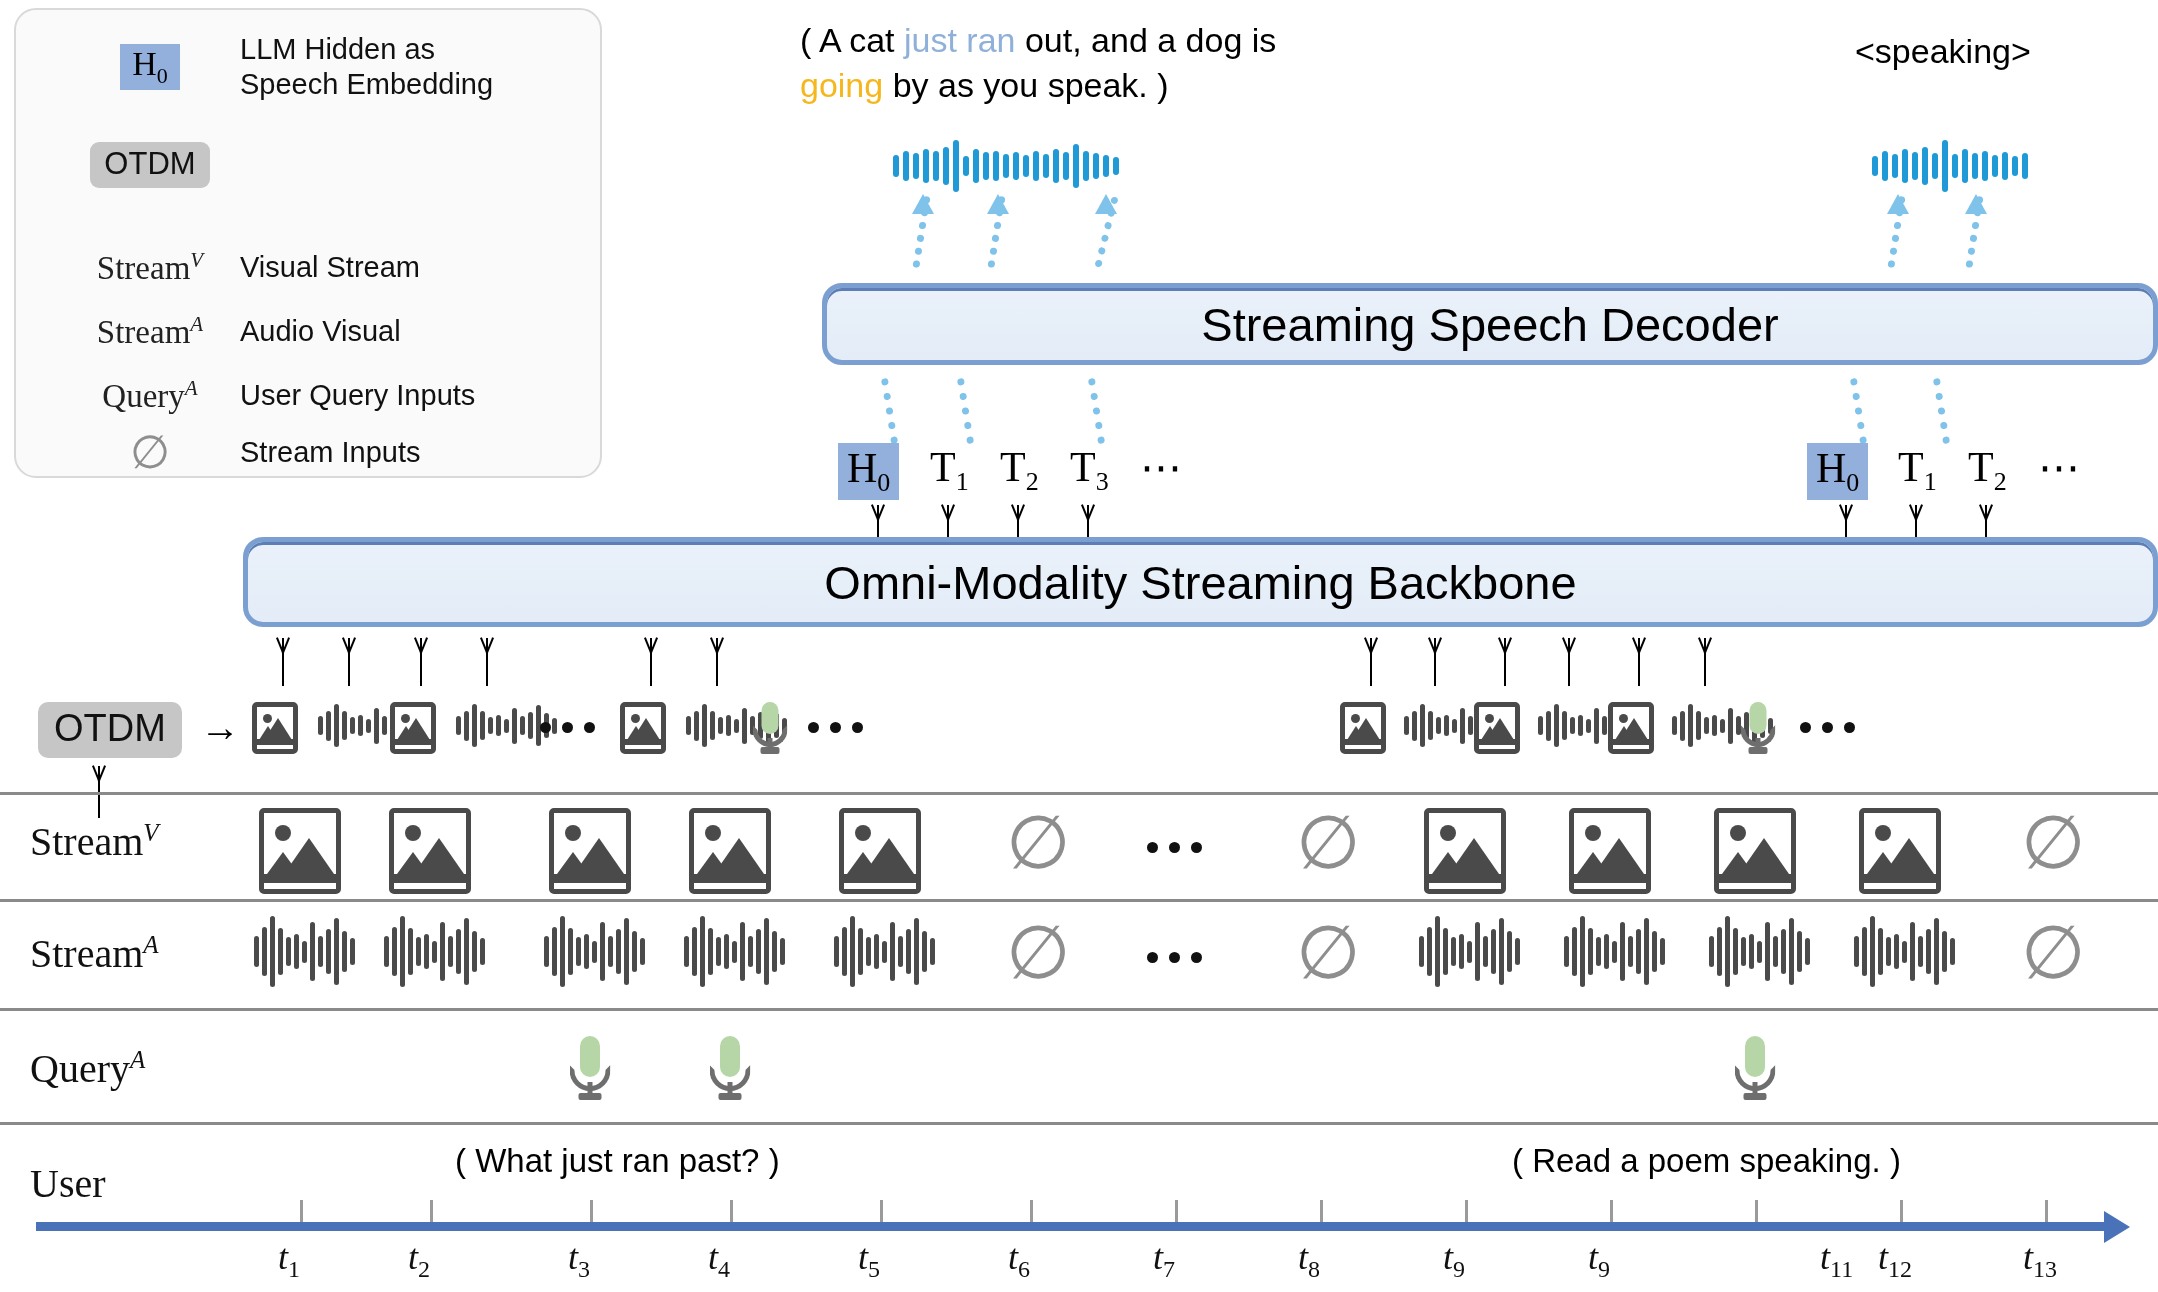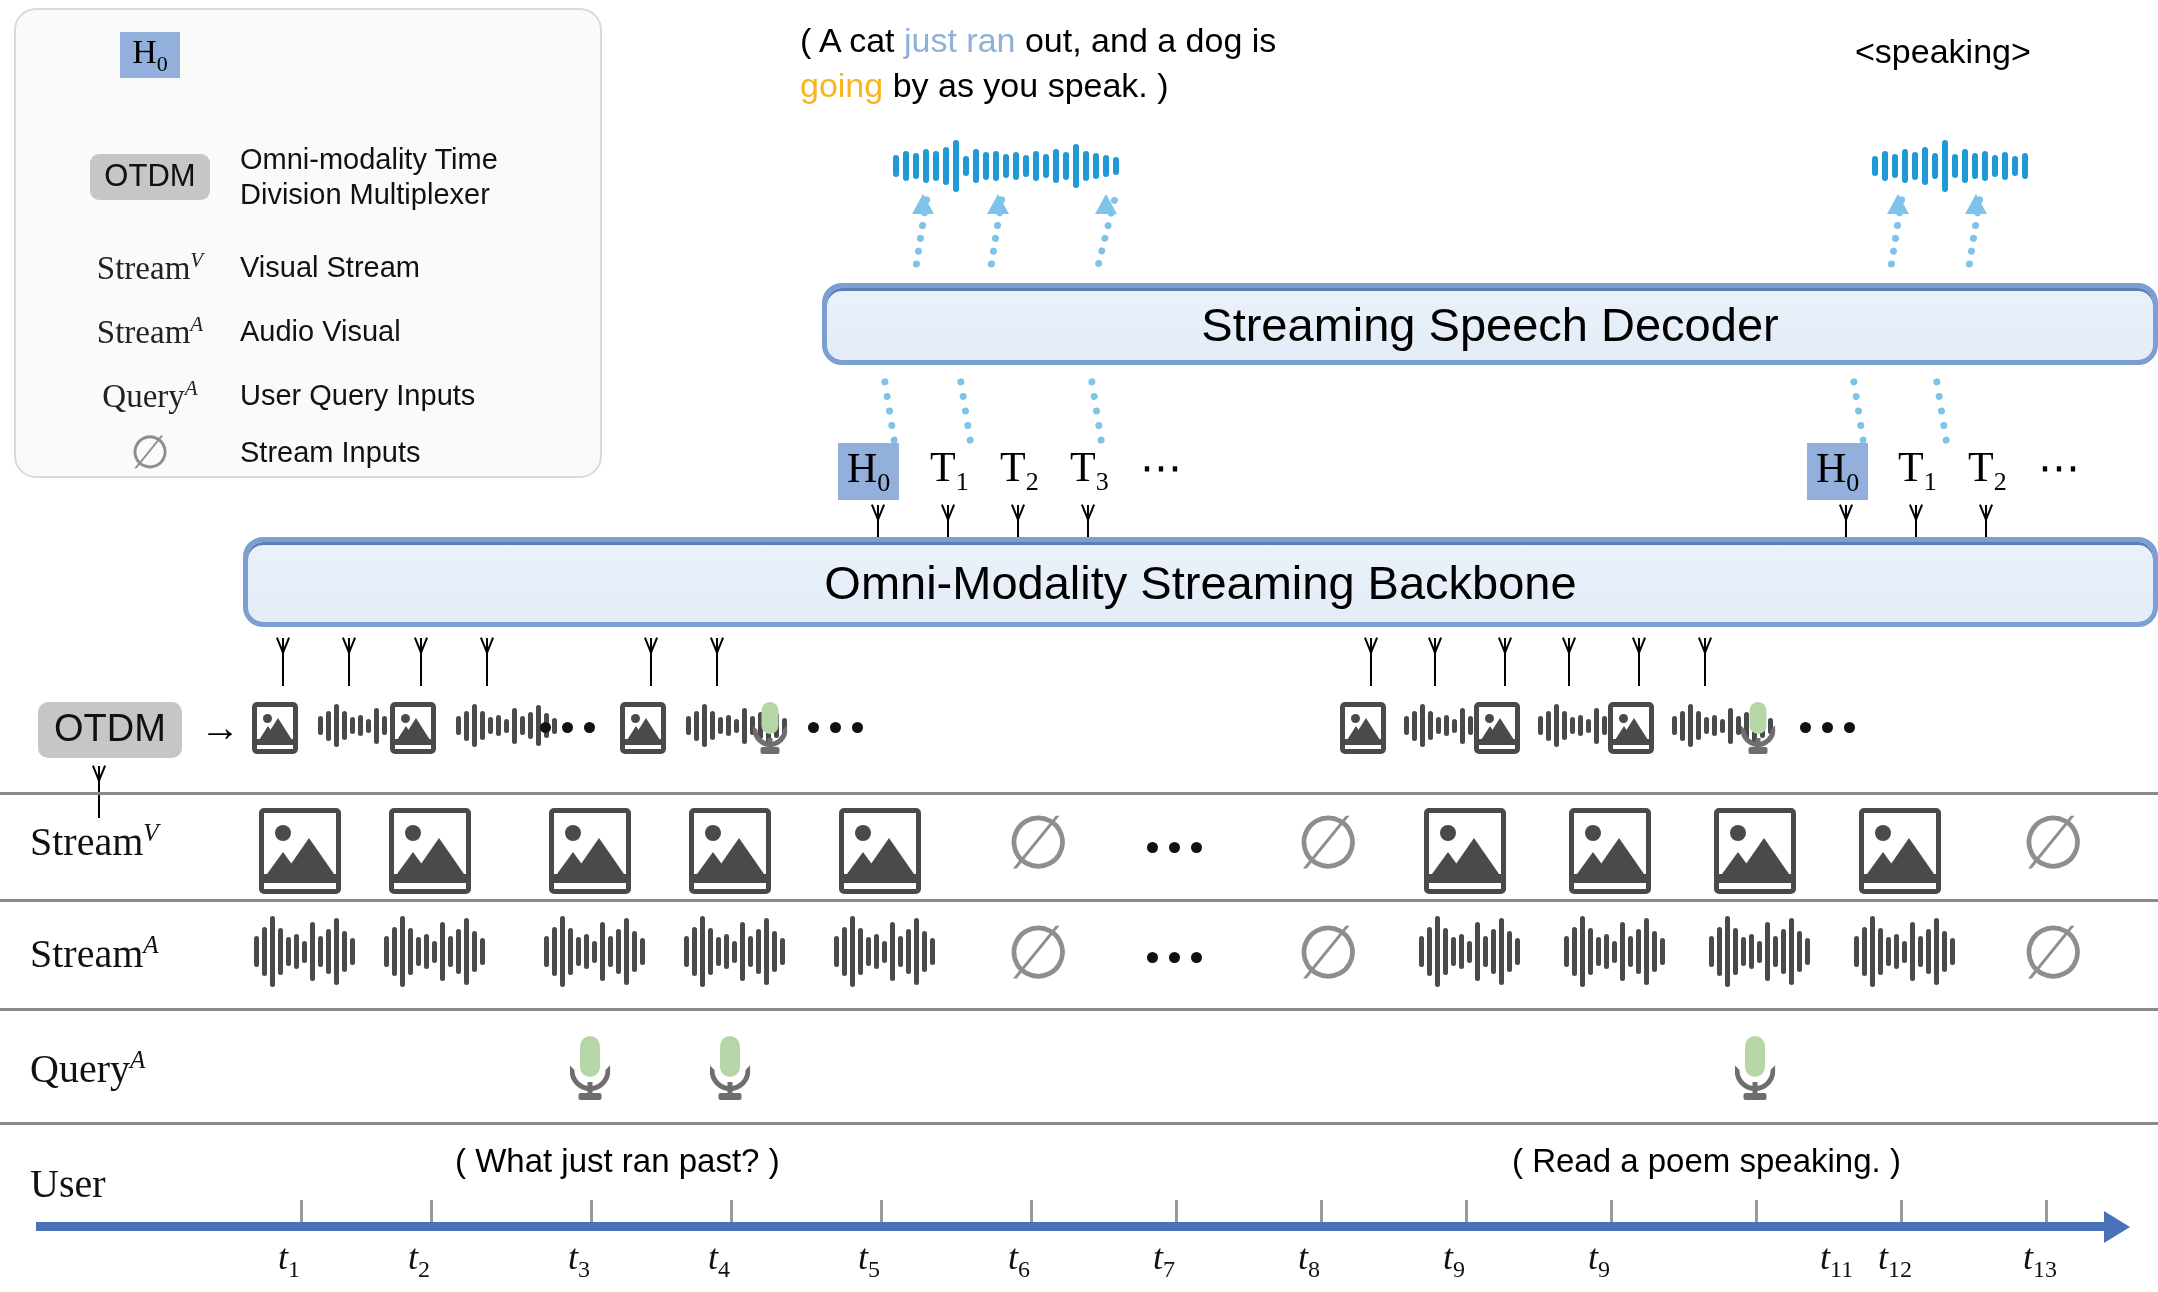--- a/index.html
+++ b/index.html
@@ -103,27 +103,27 @@
 </style>
 </head>
 <body>
 
 <div id="legend" class="abs"></div>
 
 <div class="lg-row abs" style="left:60px;top:32px;">
   <div class="lg-key">
     <span class="h0chip">H<sub>0</sub></span>
   </div>
+  <div class="lg-val">LLM Hidden as<br>Speech Embedding</div>
 </div>
 
 <div class="lg-row abs" style="left:60px;top:142px;">
   <div class="lg-key">
     <span class="otdmchip">OTDM</span>
   </div>
-  <div class="lg-val">Omni-modality Time<br>Division Multiplexer</div>
 </div>
 
 <div class="lg-row abs" style="left:60px;top:248px;">
   <div class="lg-key">
     <span class="streamlbl">Stream<sup>V</sup></span>
   </div>
   <div class="lg-val">Visual Stream</div>
 </div>
 
 <div class="lg-row abs" style="left:60px;top:312px;">

